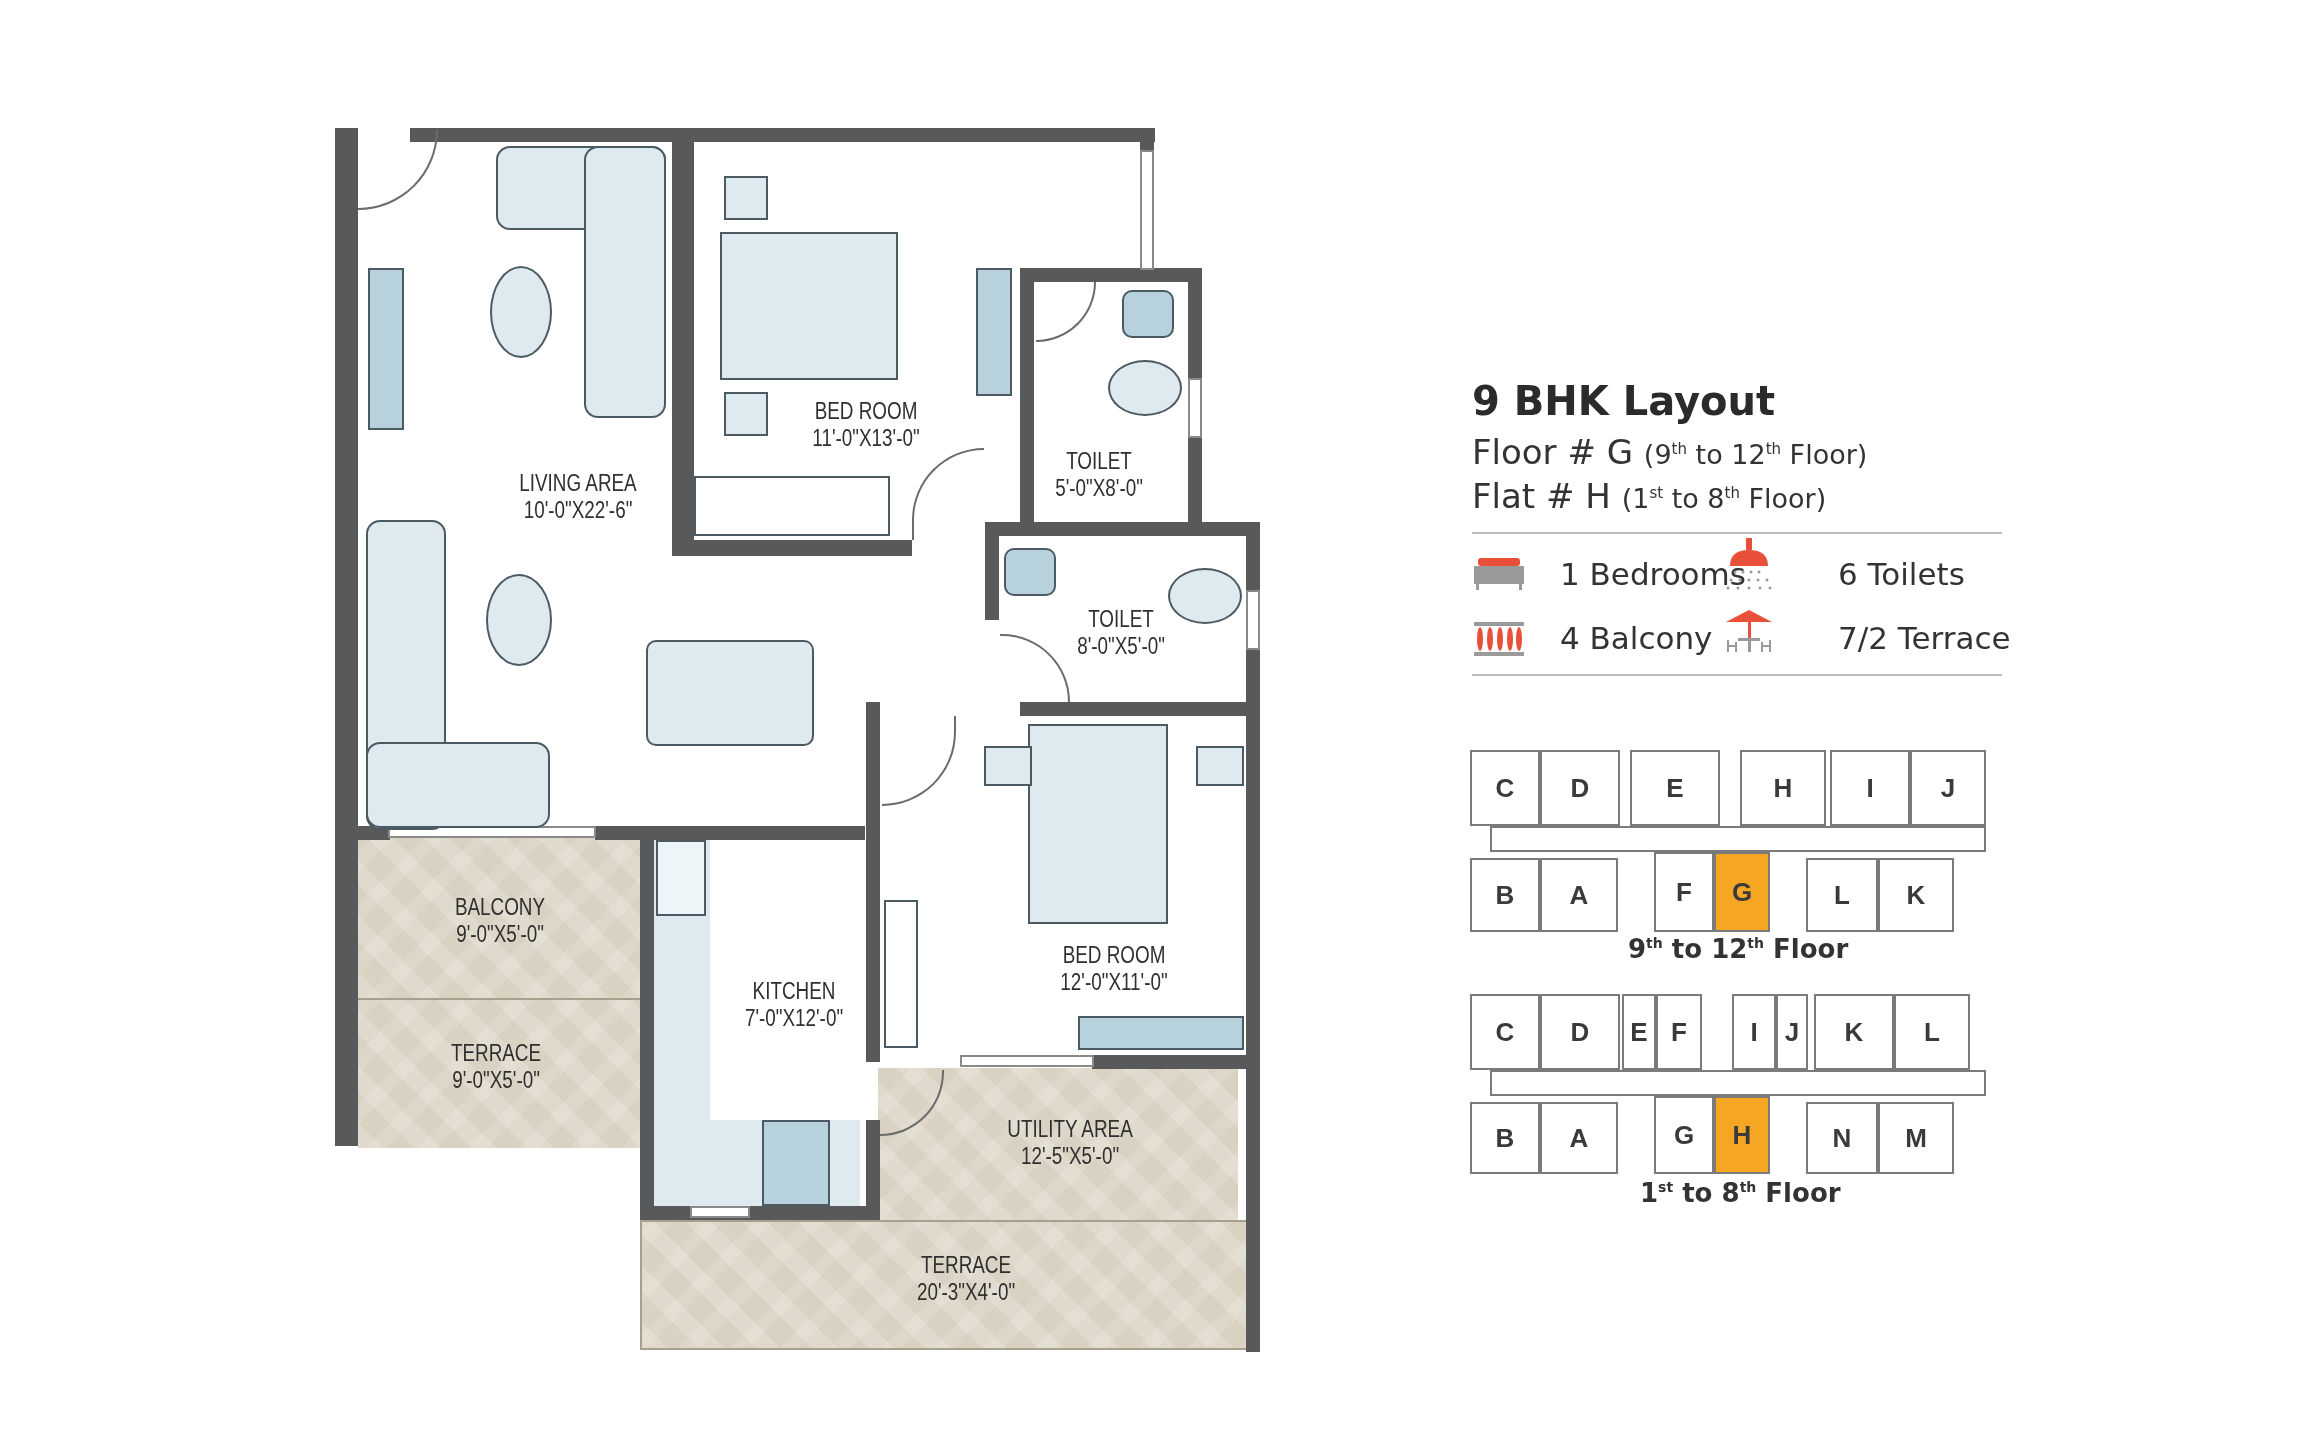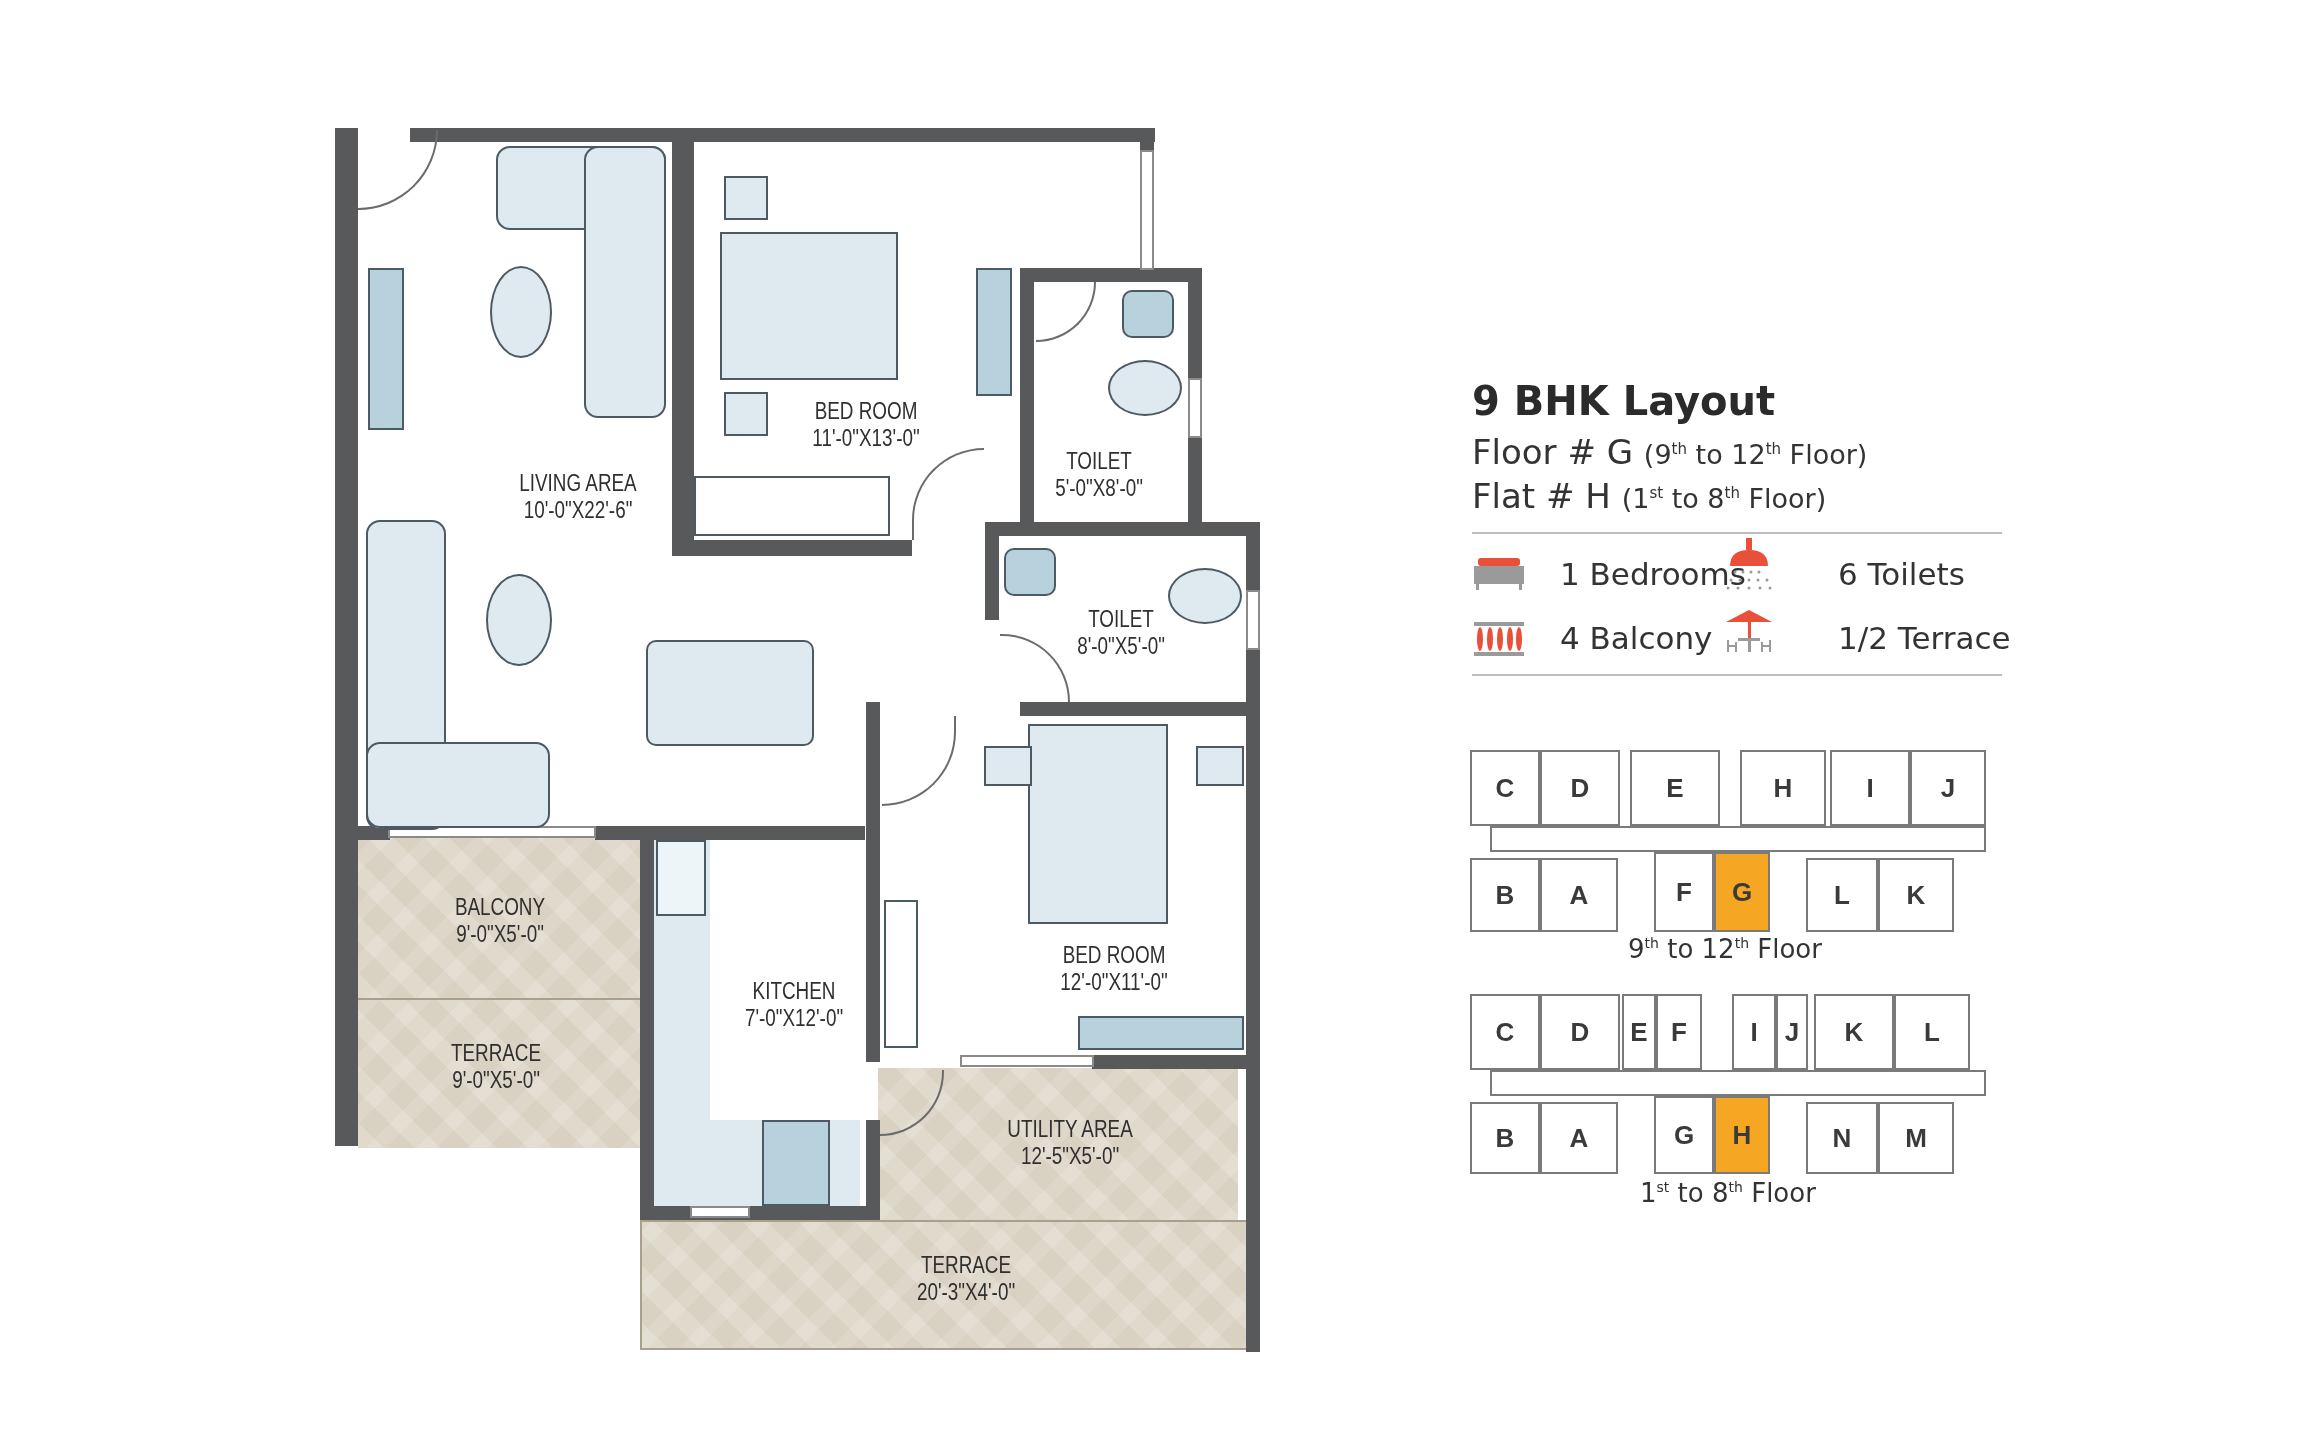--- a/index.html
+++ b/index.html
@@ -16,21 +16,21 @@
   .legend-title{position:absolute;left:1472px;top:378px;font-size:40px;font-weight:bold;color:#2b2b2b;}
   .flat{position:absolute;left:1472px;font-size:34px;color:#333;}
   .flat .small{font-size:27px;font-weight:normal;}
   .flat sup{font-size:15px;}
   .rule{position:absolute;left:1472px;width:530px;height:2px;background:#bdbdbd;}
   .feat{position:absolute;font-size:31px;color:#333;}
   .keyplan{position:absolute;}
   .kunit{position:absolute;background:#fff;border:2px solid #7a7a7a;box-sizing:border-box;font-size:26px;font-weight:bold;color:#3a3a3a;display:flex;align-items:center;justify-content:center;font-family:"Liberation Sans",sans-serif;}
   .kunit.hl{background:#f5a623;}
   .corridor{position:absolute;background:#fff;border:2px solid #7a7a7a;box-sizing:border-box;}
-  .kcap{position:absolute;font-size:26px;font-weight:normal;color:#333;}
+  .kcap{position:absolute;font-size:26px;font-weight:bold;color:#333;}
   .kcap sup{font-size:14px;}
 </style>
 </head>
 <body>
 
 <div class="abs" style="left:0;top:0;width:1300px;height:1400px;">
 
   <div class="room tile" style="left:358px;top:838px;width:282px;height:160px;"></div>
   <div class="room tile" style="left:358px;top:998px;width:282px;height:148px;border-top:2px solid #a89f8c;"></div>
   <div class="room tile" style="left:878px;top:1068px;width:360px;height:152px;"></div>
@@ -209,21 +209,21 @@
 
 <div class="abs" style="left:1726px;top:606px;width:46px;height:48px;">
   <svg width="46" height="48" viewBox="0 0 46 48">
       <path d="M0 16 L23 4 L46 16 Z" fill="#e8503a"></path>
       <rect x="22" y="14" width="3" height="20" fill="#e8503a"></rect>
       <rect x="12" y="32" width="22" height="3" fill="#9a9a9a"></rect>
       <rect x="22" y="34" width="3" height="12" fill="#9a9a9a"></rect>
       <path d="M2 34 V46 M2 40 H10 M10 36 V46 M36 36 V46 M36 40 H44 M44 34 V46" stroke="#9a9a9a" stroke-width="2" fill="none"></path>
     </svg>
 </div>
-<div class="feat" style="left:1838px;top:620px;">1/2 Terrace</div>
+<div class="feat" style="left:1838px;top:620px;">7/2 Terrace</div>
 
 <div class="rule" style="top:674px;"></div>
 
 <div class="keyplan" style="left:1470px;top:740px;width:536px;height:200px;">
   <div class="corridor" style="left:20px;top:86px;width:496px;height:26px;"></div>
   <div class="kunit" style="left:0;top:10px;width:70px;height:76px;">C</div>
   <div class="kunit" style="left:70px;top:10px;width:80px;height:76px;">D</div>
   <div class="kunit" style="left:160px;top:10px;width:90px;height:76px;">E</div>
   <div class="kunit" style="left:270px;top:10px;width:86px;height:76px;">H</div>
   <div class="kunit" style="left:360px;top:10px;width:80px;height:76px;">I</div>

